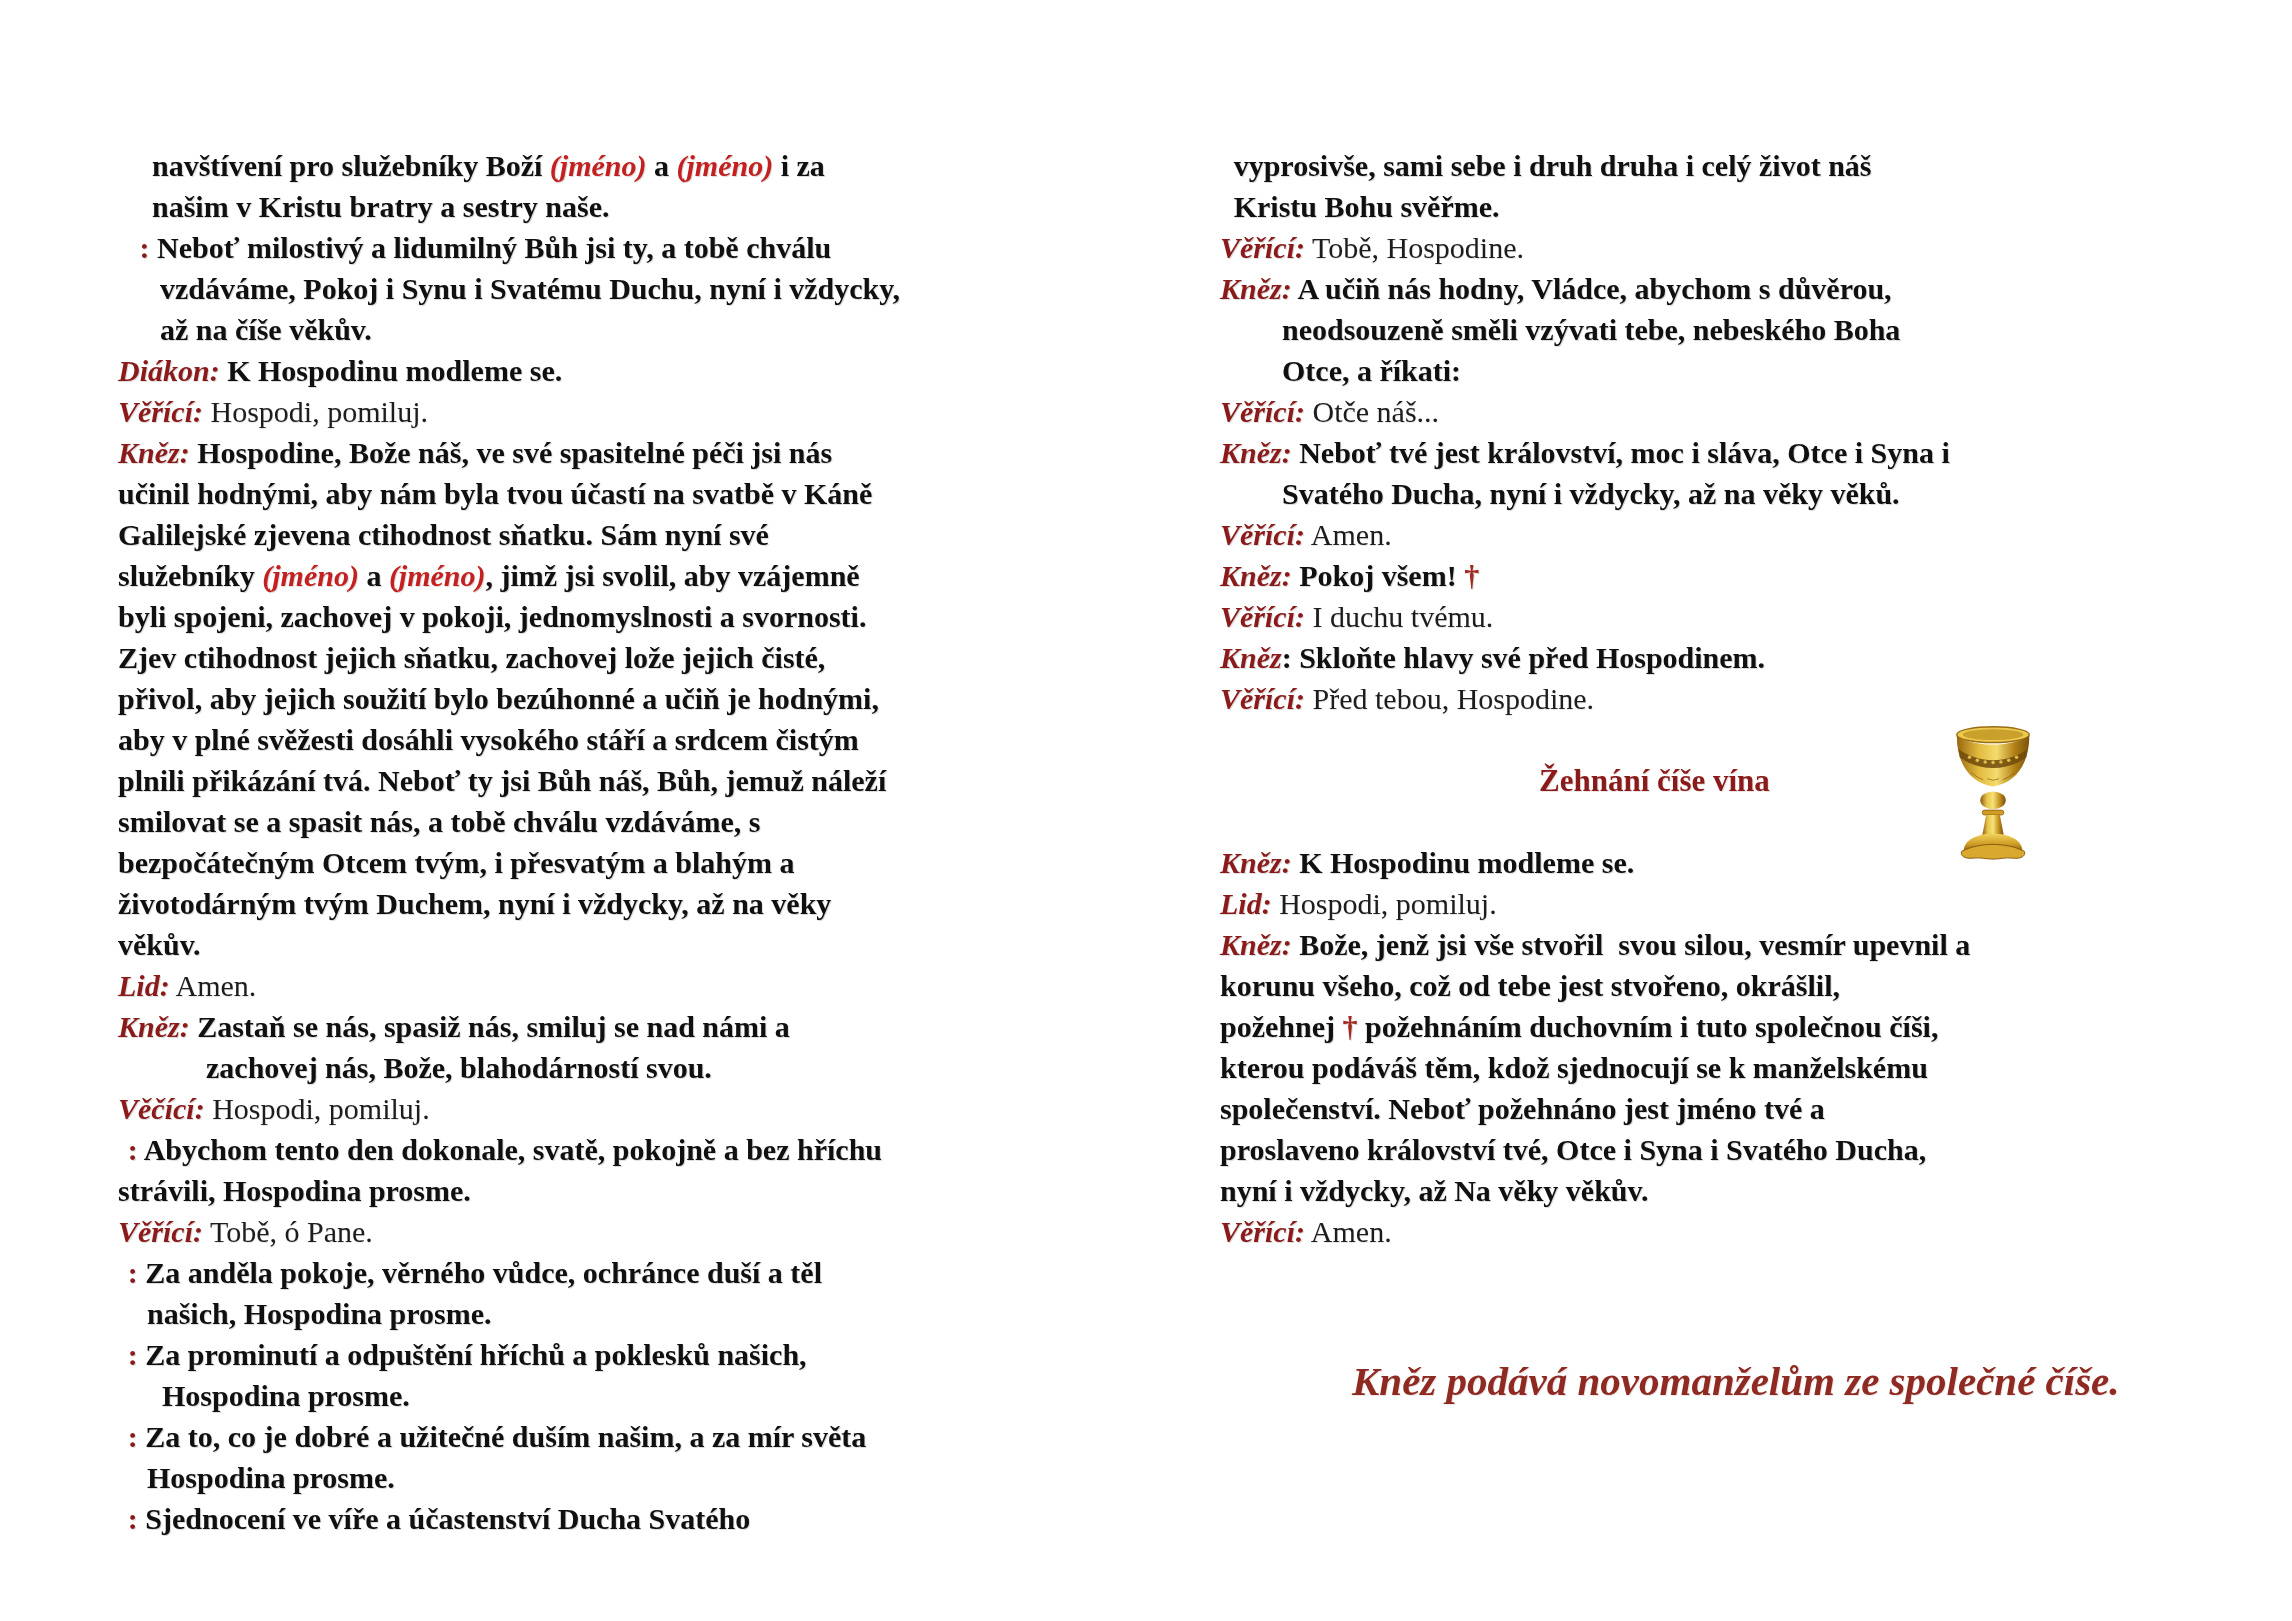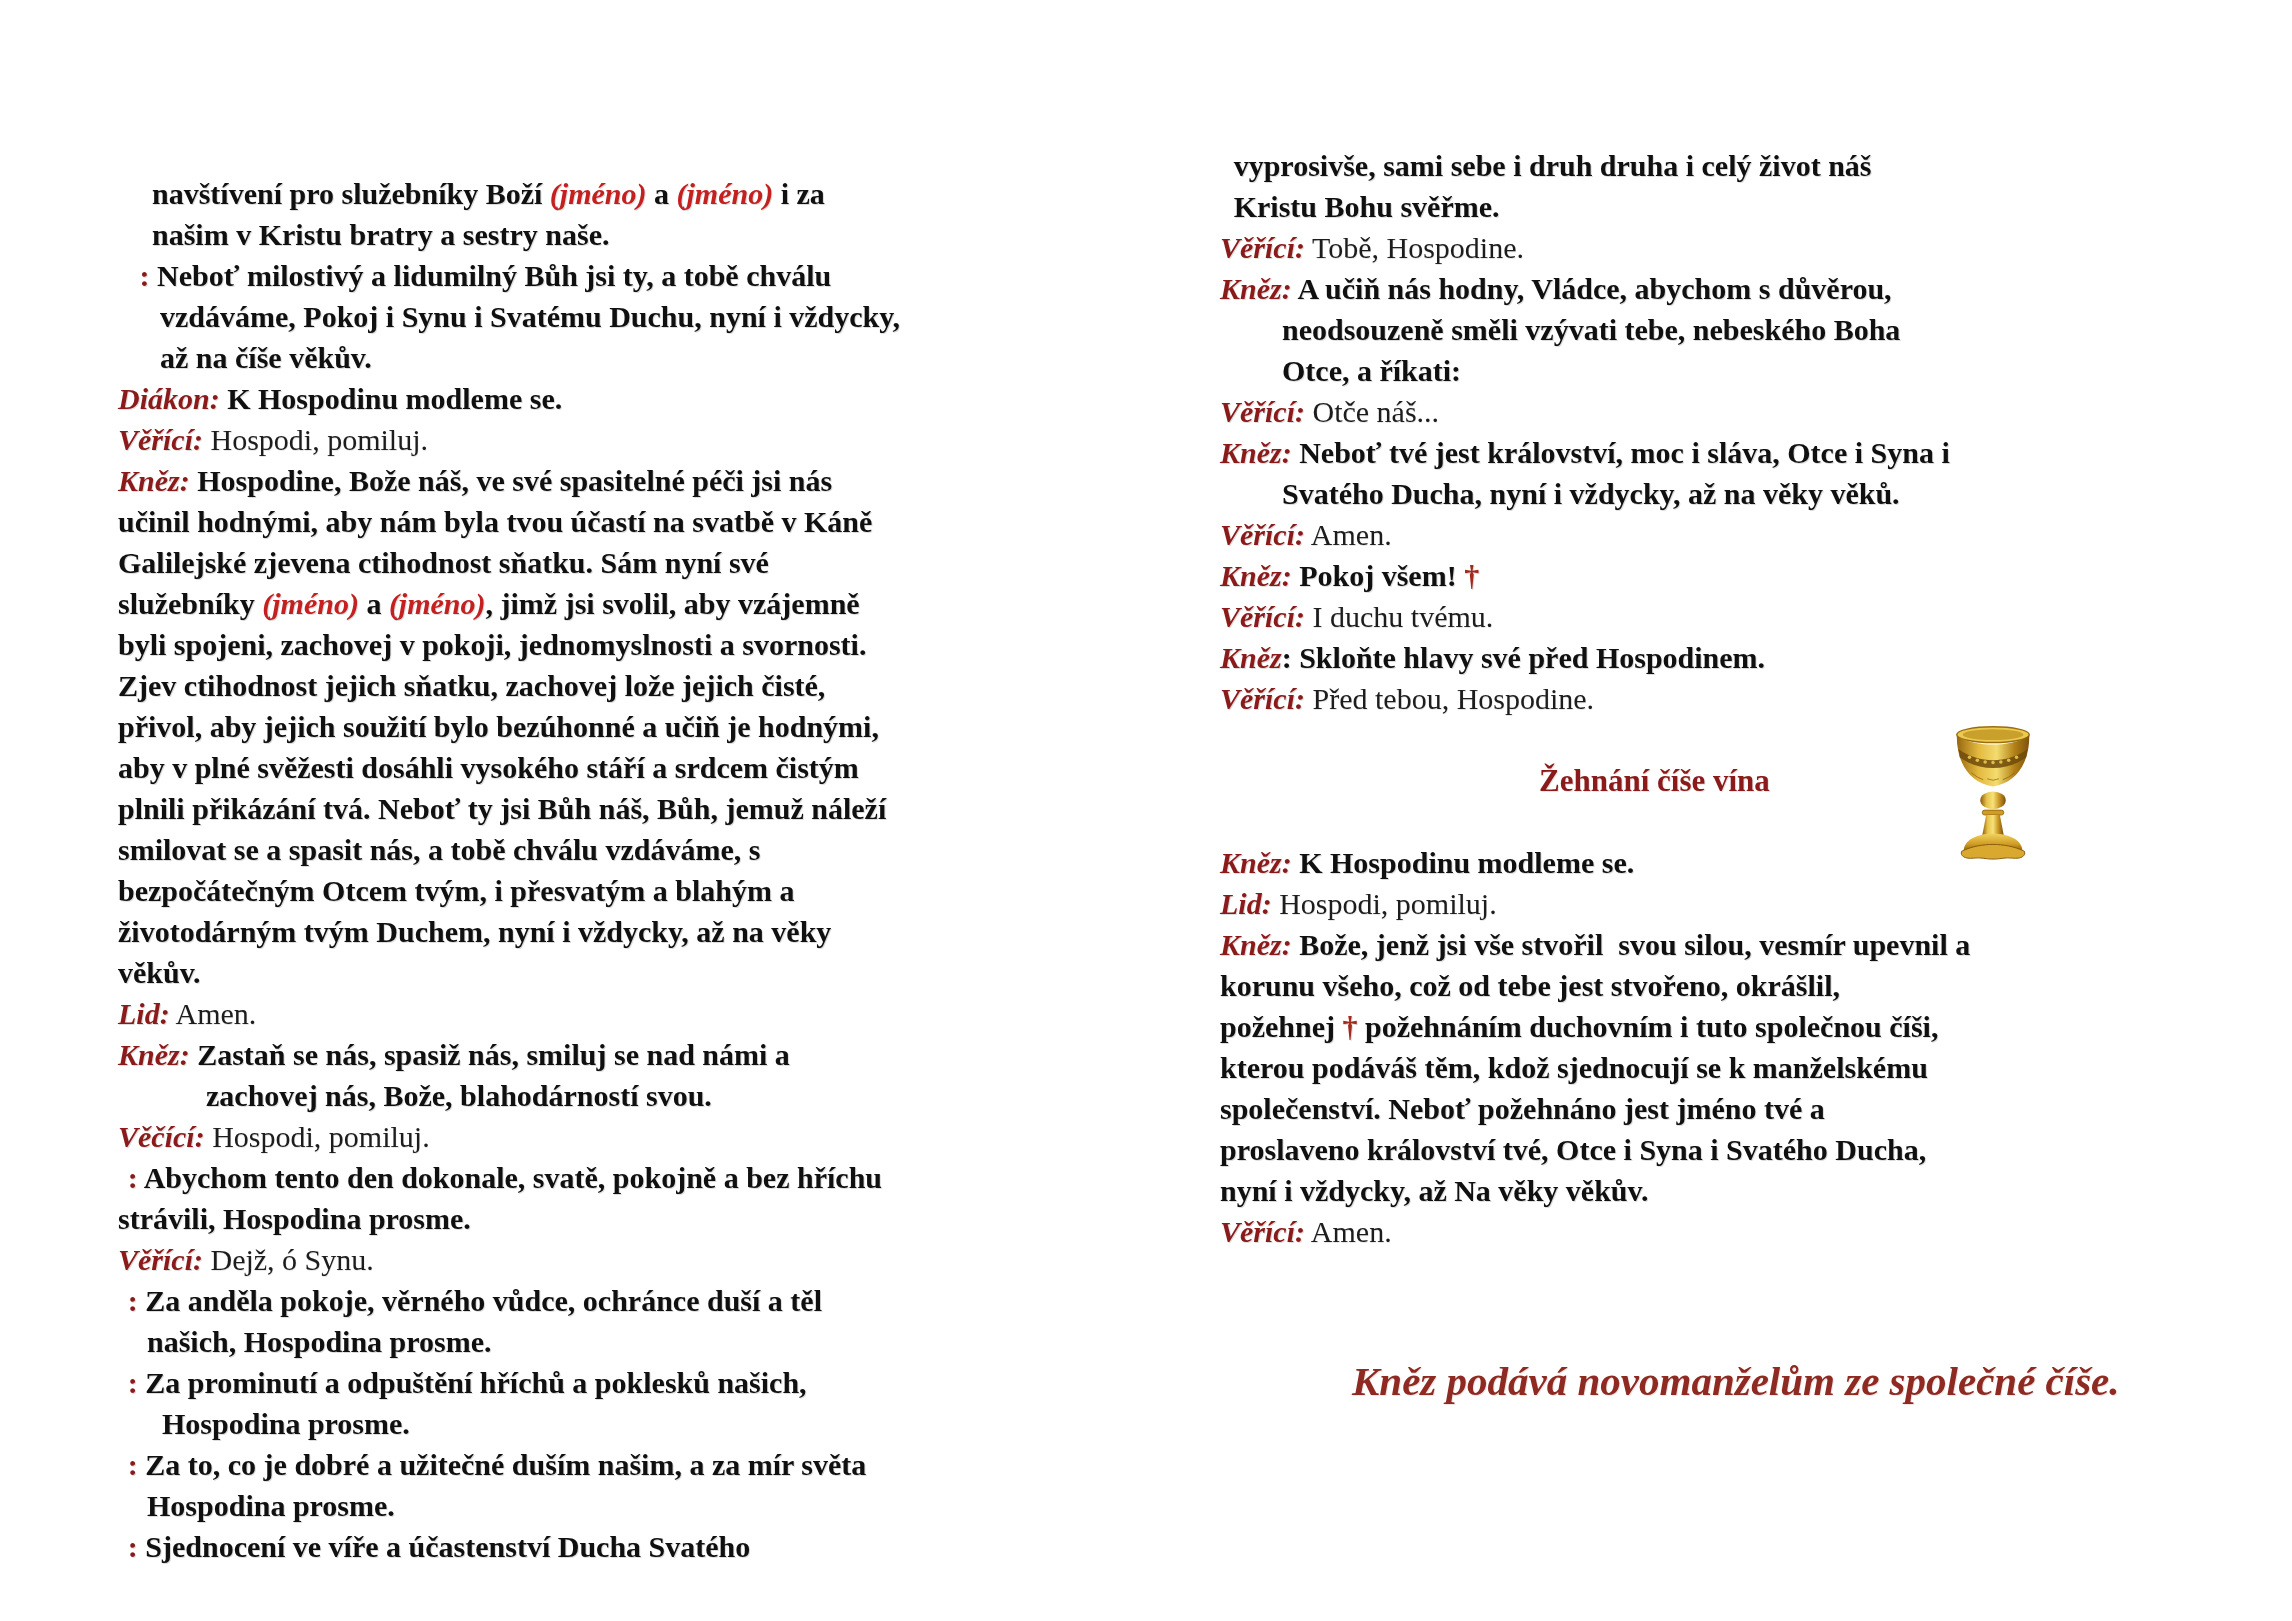--- a/index.html
+++ b/index.html
@@ -56,21 +56,21 @@
     width: 116px;
     height: 147px;
   }
   .chalice svg { width: 100%; height: 100%; display: block; }
 </style>
 </head>
 <body>
 
 <div class="page">
   <div class="col" id="col-left">
-      <div class="line" style="padding-left: 34px; margin-top: 28px;"><span class="s-body">navštívení pro služebníky Boží </span><span class="s-name">(jméno)</span><span class="s-body"> a </span><span class="s-name">(jméno)</span><span class="s-body"> i za</span></div>
+      <div class="line" style="padding-left: 34px;"><span class="s-body">navštívení pro služebníky Boží </span><span class="s-name">(jméno)</span><span class="s-body"> a </span><span class="s-name">(jméno)</span><span class="s-body"> i za</span></div>
       <div class="line" style="padding-left: 34px;"><span class="s-body">našim v Kristu bratry a sestry naše.</span></div>
       <div class="line" style="padding-left: 21.6px;"><span class="s-marker">: </span><span class="s-body">Neboť milostivý a lidumilný Bůh jsi ty, a tobě chválu</span></div>
       <div class="line" style="padding-left: 42px;"><span class="s-body">vzdáváme, Pokoj i Synu i Svatému Duchu, nyní i vždycky,</span></div>
       <div class="line" style="padding-left: 42px;"><span class="s-body">až na číše věkův.</span></div>
       <div class="line"><span class="s-label">Diákon:</span><span class="s-body"> K Hospodinu modleme se.</span></div>
       <div class="line"><span class="s-label">Věřící:</span><span class="s-plain"> Hospodi, pomiluj.</span></div>
       <div class="line"><span class="s-label">Kněz:</span><span class="s-body"> Hospodine, Bože náš, ve své spasitelné péči jsi nás</span></div>
       <div class="line"><span class="s-body">učinil hodnými, aby nám byla tvou účastí na svatbě v Káně</span></div>
       <div class="line"><span class="s-body">Galilejské zjevena ctihodnost sňatku. Sám nyní své</span></div>
       <div class="line"><span class="s-body">služebníky </span><span class="s-name">(jméno)</span><span class="s-body"> a </span><span class="s-name">(jméno)</span><span class="s-body">, jimž jsi svolil, aby vzájemně</span></div>
@@ -82,21 +82,21 @@
       <div class="line"><span class="s-body">smilovat se a spasit nás, a tobě chválu vzdáváme, s</span></div>
       <div class="line"><span class="s-body">bezpočátečným Otcem tvým, i přesvatým a blahým a</span></div>
       <div class="line"><span class="s-body">životodárným tvým Duchem, nyní i vždycky, až na věky</span></div>
       <div class="line"><span class="s-body">věkův.</span></div>
       <div class="line"><span class="s-label">Lid:</span><span class="s-plain"> Amen.</span></div>
       <div class="line"><span class="s-label">Kněz:</span><span class="s-body"> Zastaň se nás, spasiž nás, smiluj se nad námi a</span></div>
       <div class="line" style="padding-left: 88px;"><span class="s-body">zachovej nás, Bože, blahodárností svou.</span></div>
       <div class="line"><span class="s-label">Věčící:</span><span class="s-plain"> Hospodi, pomiluj.</span></div>
       <div class="line" style="padding-left: 9.8px;"><span class="s-marker">: </span><span class="s-body">Abychom tento den dokonale, svatě, pokojně a bez hříchu</span></div>
       <div class="line"><span class="s-body">strávili, Hospodina prosme.</span></div>
-      <div class="line"><span class="s-label">Věřící:</span><span class="s-plain"> Dejž, ó Synu.</span></div>
+      <div class="line"><span class="s-label">Věřící:</span><span class="s-plain"> Tobě, ó Pane.</span></div>
       <div class="line" style="padding-left: 9.8px;"><span class="s-marker">: </span><span class="s-body">Za anděla pokoje, věrného vůdce, ochránce duší a těl</span></div>
       <div class="line" style="padding-left: 29px;"><span class="s-body">našich, Hospodina prosme.</span></div>
       <div class="line" style="padding-left: 9.8px;"><span class="s-marker">: </span><span class="s-body">Za prominutí a odpuštění hříchů a poklesků našich,</span></div>
       <div class="line" style="padding-left: 44px;"><span class="s-body">Hospodina prosme.</span></div>
       <div class="line" style="padding-left: 9.8px;"><span class="s-marker">: </span><span class="s-body">Za to, co je dobré a užitečné duším našim, a za mír světa</span></div>
       <div class="line" style="padding-left: 29px;"><span class="s-body">Hospodina prosme.</span></div>
       <div class="line" style="padding-left: 9.8px;"><span class="s-marker">: </span><span class="s-body">Sjednocení ve víře a účastenství Ducha Svatého</span></div>
     </div>
   <div class="col" id="col-right">
       <div class="line" style="padding-left: 13.7px;"><span class="s-body">vyprosivše, sami sebe i druh druha i celý život náš</span></div>

